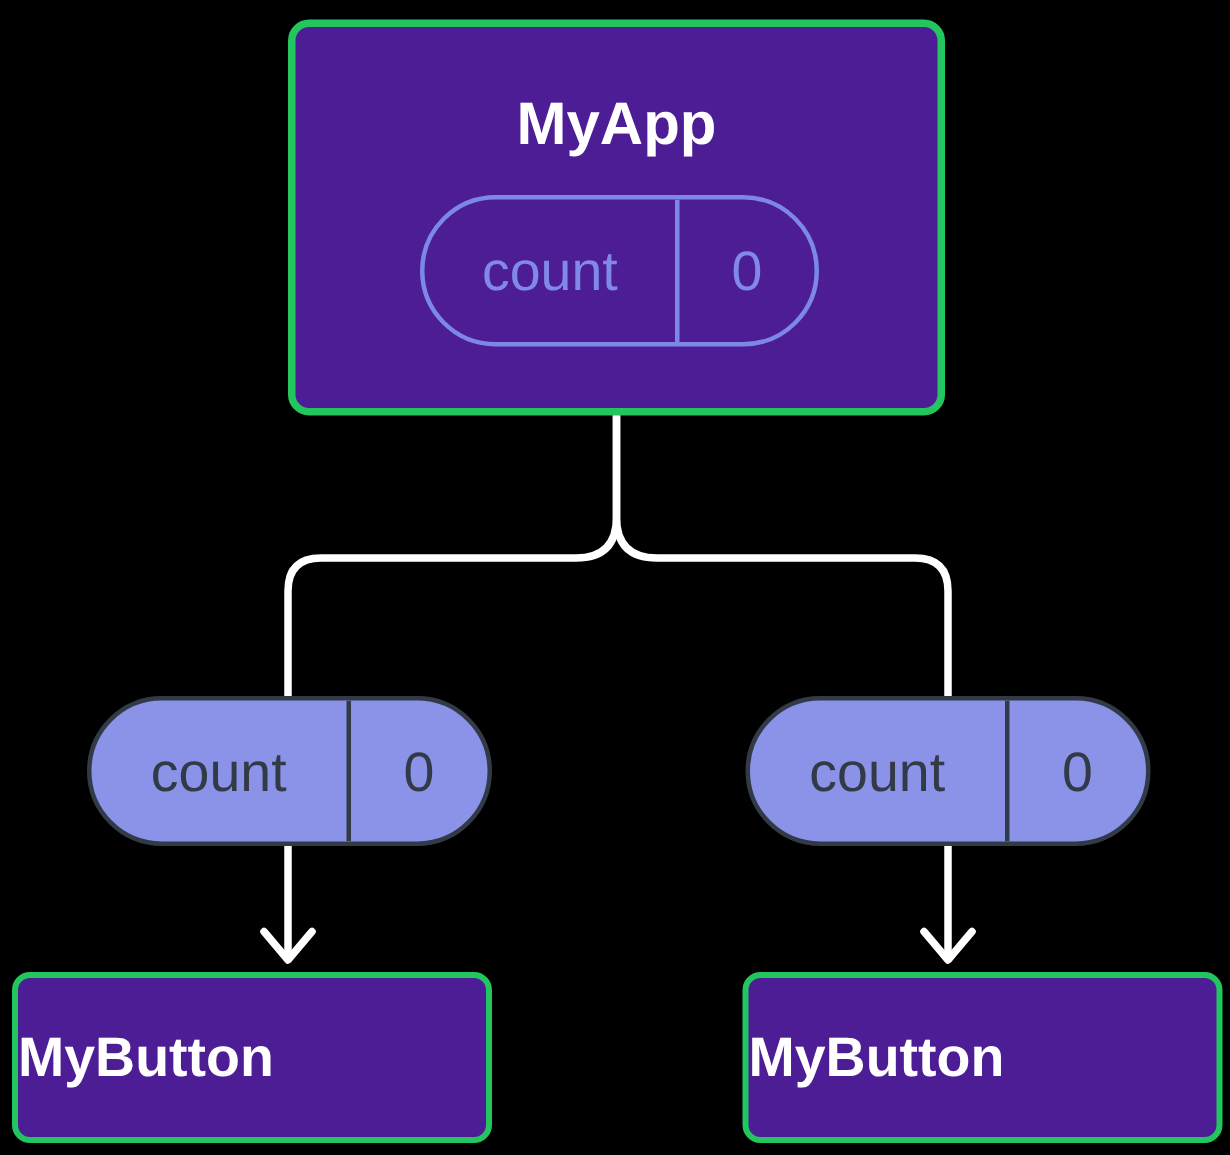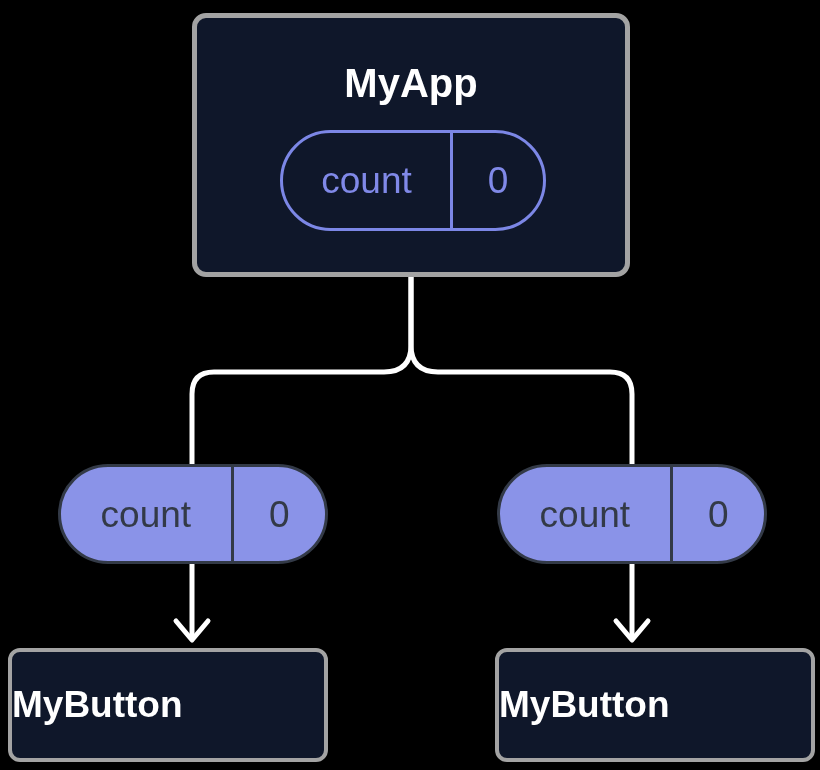--- a/index.html
+++ b/index.html
@@ -24,22 +24,22 @@
   }
   .connectors path {
     fill: none;
     stroke: #FFFFFF;
     stroke-width: 5;
     stroke-linecap: round;
     stroke-linejoin: round;
   }
   .node {
     position: absolute;
-    background: #0f172a;
-    border: 5px solid #a3a3a3;
+    background: #4c1d95;
+    border: 5px solid #22c55e;
     border-radius: 14px;
     box-sizing: border-box;
   }
   .node-myapp {
     left: 192px;
     top: 13px;
     width: 438px;
     height: 264px;
   }
   .myapp-title {

